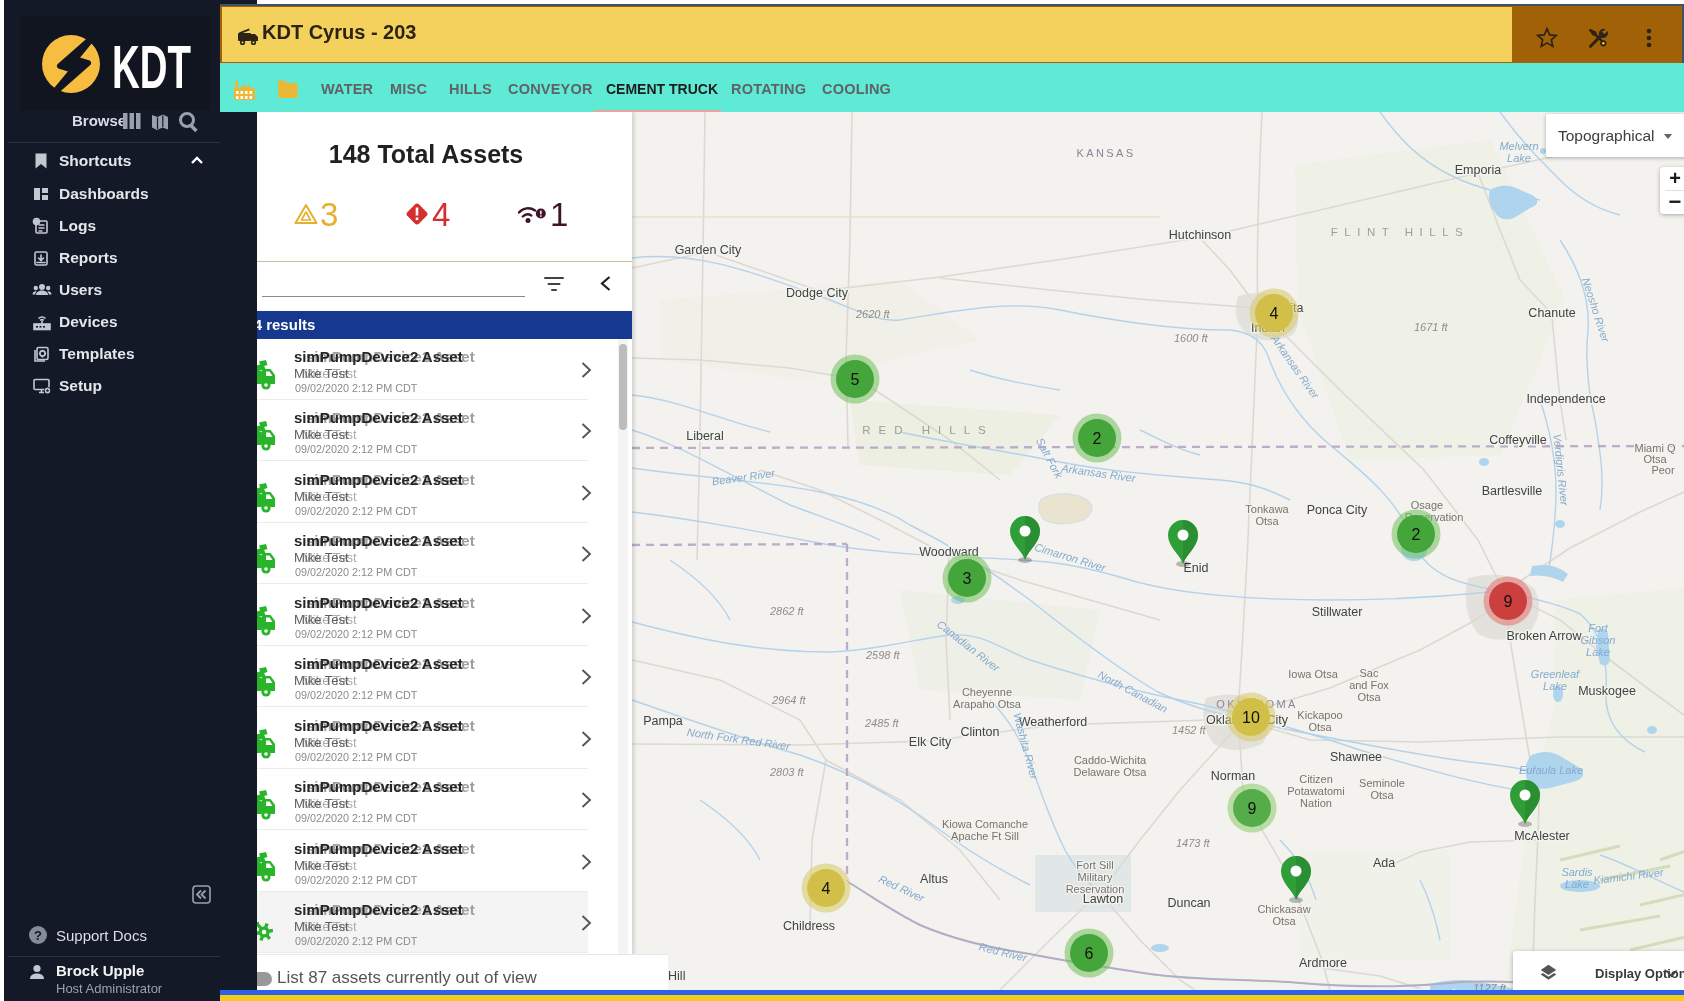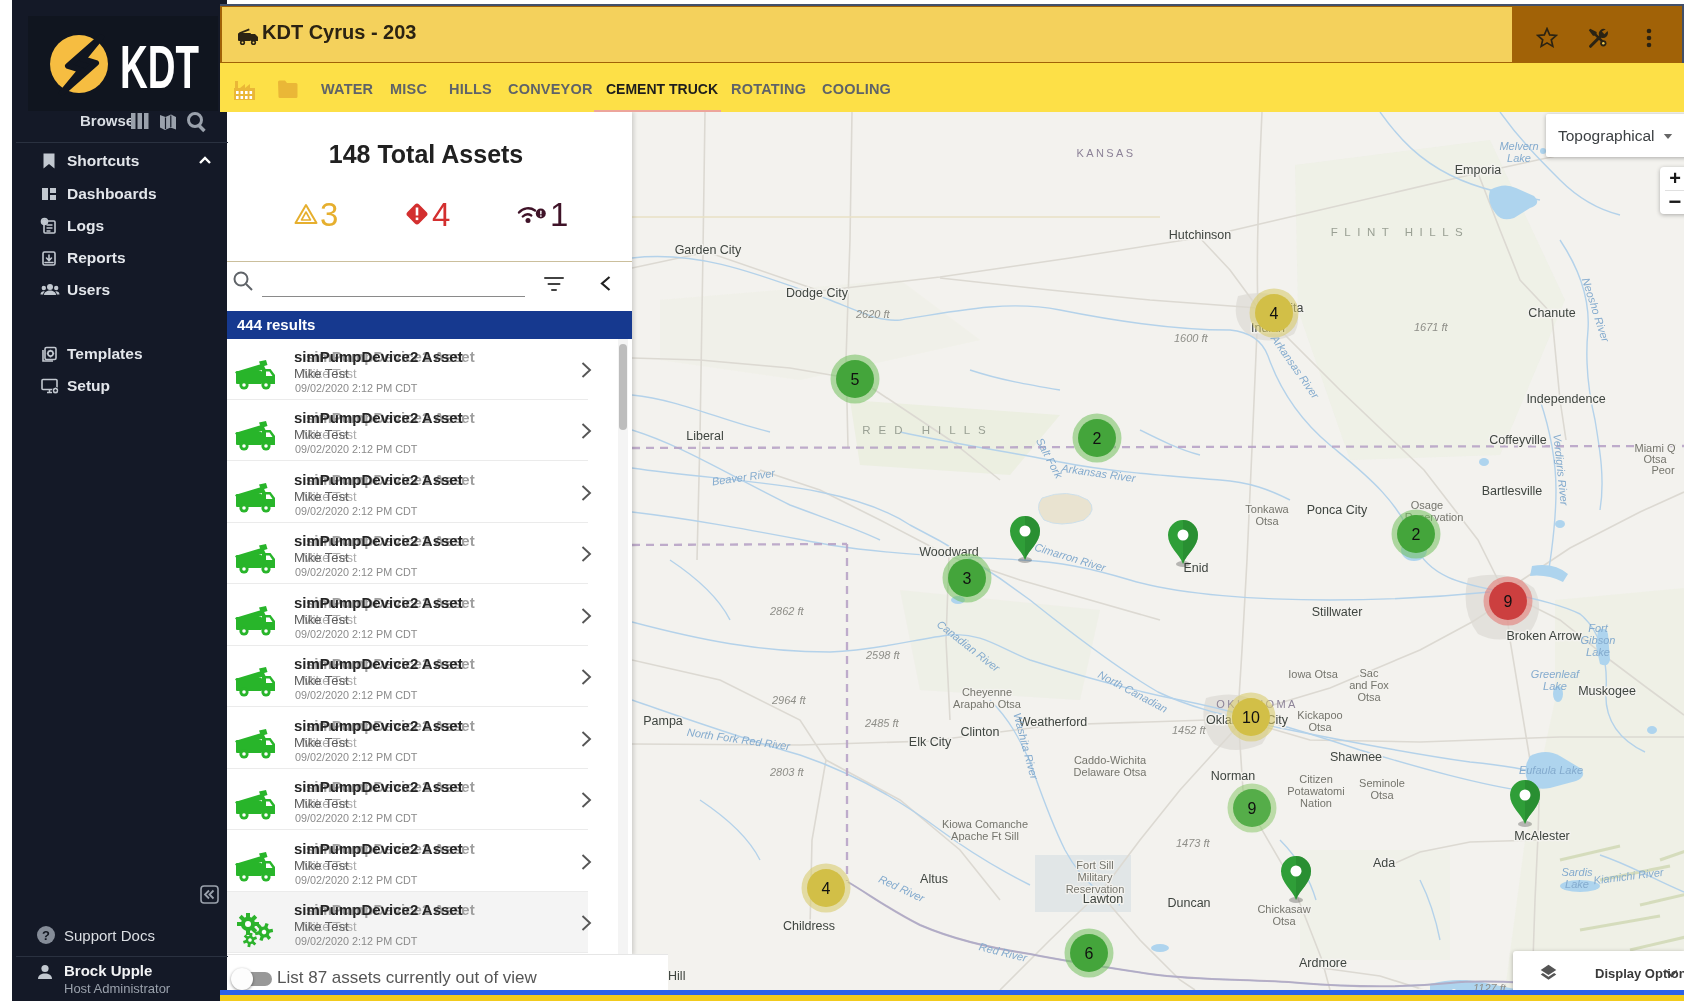--- a/index.html
+++ b/index.html
@@ -1,32 +1,32 @@
 <!DOCTYPE html>
 <html><head>
 <meta charset="utf-8">
 <style>
   * { margin:0; padding:0; box-sizing:border-box; }
   html,body { width:1684px; height:1001px; overflow:hidden; font-family:"Liberation Sans",sans-serif; background:#fff; }
   .abs { position:absolute; }
   #stage { position:relative; width:1684px; height:1001px; }
   
-  #sidebar { left:12px; top:0; width:215px; height:1001px; background:#141927; z-index:30; }
+  #sidebar { left:4px; top:0; width:253px; height:1001px; background:#141927; z-index:30; }
   #logobox { left:16px; top:16px; width:190px; height:95px; background:#10151f; }
   #browse { left:24px; top:112px; width:180px; height:20px; color:#d9dde3; font-size:15px; font-weight:bold;margin-left:44px; }
   .sdiv { left:4px; width:212px; height:1px; background:#2a3140; }
   .navitem { left:0; width:220px; height:32px; color:#e3e6eb; font-size:15.5px; font-weight:bold; line-height:32px; }
   .navitem span { position:absolute; left:55px; }
   .navitem svg { position:absolute; left:28px; top:7px; }
   
   #header { left:220px; top:4px; width:1464px; height:63px; background:#a16207; border-top:2px solid #42506a; border-right:2px solid #42506a; z-index:40; }
   #header .inner { position:absolute; left:2px; top:1px; width:1290px; height:55px; background:#f4d15c; }
   #htitle { position:absolute; left:42px; top:15px; font-size:20px; font-weight:bold; color:#2b2313; }
   
-  #tabbar { left:220px; top:63px; width:1464px; height:49px; background:#fde047; z-index:40; }
+  #tabbar { left:220px; top:63px; width:1464px; height:49px; background:#5eead4; z-index:40; }
   .tab { position:absolute; top:18px; font-size:14.5px; letter-spacing:0.2px; color:#5f6368; font-weight:bold; white-space:nowrap; }
   #tabline { position:absolute; left:374px; top:47px; width:127px; height:2px; background:#eda59b; }
   
   #panel { left:220px; top:112px; width:412px; height:843px; background:#fff; z-index:20; box-shadow:2px 0 4px rgba(0,0,0,0.15); }
   #totassets { position:absolute; left:0; top:28px; width:412px; text-align:center; font-size:25px; font-weight:bold; color:#212121; }
   .statnum { position:absolute; top:84px; font-size:33px; }
   #tandiv { position:absolute; left:0; top:149px; width:412px; height:1px; background:#cbbf9c; }
   #bluebar { position:absolute; left:0; top:199px; width:412px; height:28px; background:#16398f; color:#fff; font-size:15px; font-weight:bold; line-height:28px; padding-left:17px; }
   .row { position:absolute; left:0; width:368px; height:61px; border-bottom:1px solid #ebebeb; background:#fff; }
   .row .t1 { position:absolute; left:86px; top:9px; font-size:15px; font-weight:bold; color:#9f9f9f; white-space:nowrap; }
@@ -119,20 +119,35 @@
           <g fill="#c2c8d0">
             <circle cx="10" cy="6" r="3"></circle>
             <path d="M4 14 c0-3 3-4.5 6-4.5 s6 1.5 6 4.5 z"></path>
             <circle cx="3.8" cy="7" r="2.2"></circle>
             <path d="M0.5 13.5 c0-2.2 1.8-3.3 3.3-3.3 l1 0.2 c-1.2 1-1.6 2-1.6 3.1 z"></path>
             <circle cx="16.2" cy="7" r="2.2"></circle>
             <path d="M19.5 13.5 c0-2.2-1.8-3.3-3.3-3.3 l-1 0.2 c1.2 1 1.6 2 1.6 3.1 z"></path>
           </g>
         </svg>
         <span>Users</span>
+      </div>
+  <div class="navitem abs" style="top:306px">
+        <svg width="20" height="18" viewBox="0 0 20 18">
+          <g stroke="#c2c8d0" fill="none" stroke-width="1.6">
+            <rect x="2" y="11" width="16" height="5.5" fill="#c2c8d0"></rect>
+            <path d="M10 11 V8"></path>
+            <path d="M6.5 5.5 a5 5 0 0 1 7 0 M8.2 7.4 a2.6 2.6 0 0 1 3.6 0"></path>
+          </g>
+          <g fill="#141927">
+            <rect x="4" y="13" width="2" height="1.6"></rect>
+            <rect x="7.5" y="13" width="2" height="1.6"></rect>
+            <rect x="11" y="13" width="2" height="1.6"></rect>
+          </g>
+        </svg>
+        <span>Devices</span>
       </div>
   <div class="navitem abs" style="top:338px">
         <svg width="18" height="18" viewBox="0 0 18 18">
           <g fill="none" stroke="#c2c8d0" stroke-width="1.6">
             <rect x="5" y="2.5" width="11" height="12" rx="1.5"></rect>
             <path d="M3 5 v11 h10"></path>
             <circle cx="10.5" cy="8.5" r="2.6"></circle>
             <path d="M10.5 4.8 v1.4 M10.5 11 v1.4 M6.8 8.5 h1.4 M12.8 8.5 h1.4" stroke-width="1.4"></path>
           </g>
         </svg>

